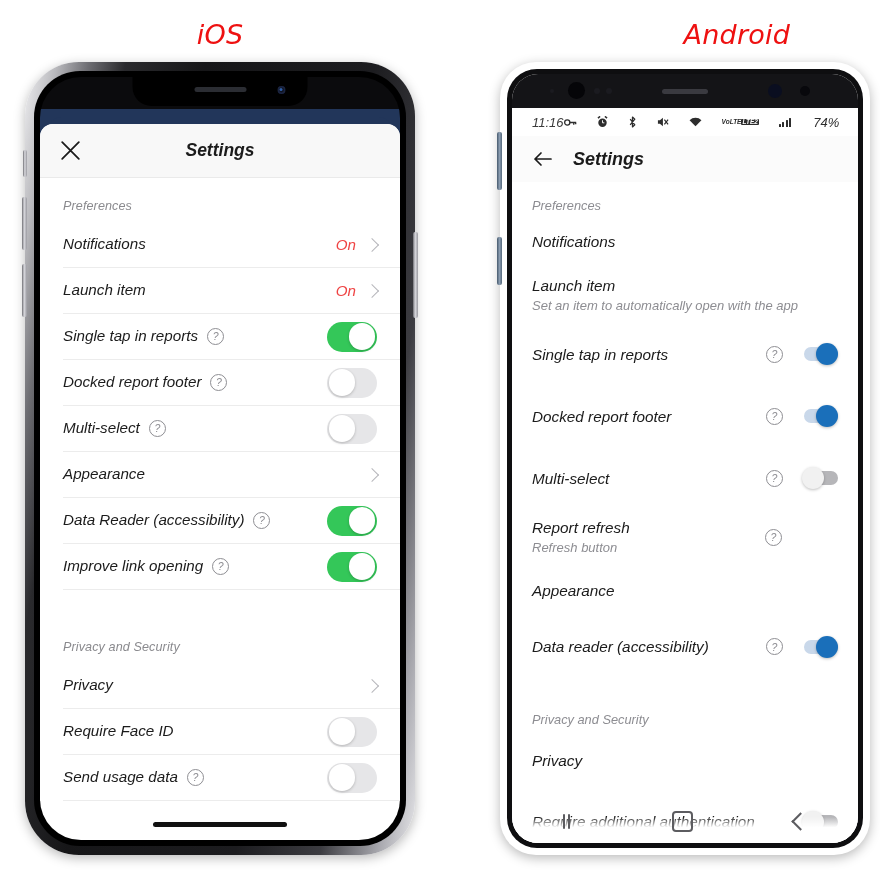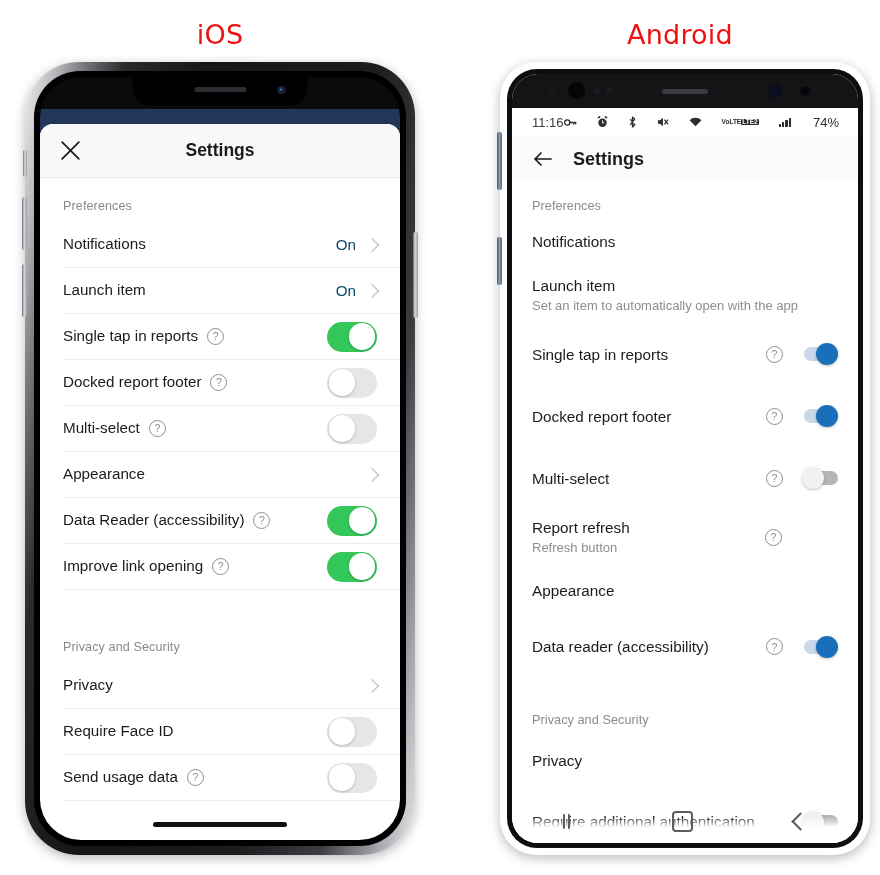--- a/index.html
+++ b/index.html
@@ -3,34 +3,34 @@
 <meta charset="utf-8">
 <style>
   html,body{margin:0;padding:0;}
   body{
     width:880px;height:875px;
     background:#ffffff;
     font-family:"Liberation Sans", sans-serif;
     overflow:hidden;
     position:relative;
   }
-  .stage{position:relative;width:880px;height:875px;}
+  .stage{position:relative;width:880px;height:875px;font-style:italic;}
 
   
   .caption{
     position:absolute;
     font-size:27px;
     color:#ee1111;
     font-weight:400;
     letter-spacing:.2px;
     text-align:center;
     font-family:"DejaVu Sans", sans-serif;
   }
   #cap-ios{left:120px;top:19px;width:200px;}
-  #cap-android{left:570px;top:19px;width:220px;}
+  #cap-android{left:570px;top:19px;width:220px;text-align:right;}
 
   
   .iphone{
     position:absolute;left:25px;top:62px;
     width:390px;height:793px;
     border-radius:54px;
     background:linear-gradient(100deg,#f2f2f4 0%,#b9b9bd 6%,#6e6e73 12%,#2a2a2d 19%,#161618 34%,#1c1c1f 66%,#3c3c41 82%,#a8a8ae 93%,#e9e9ec 100%);
     box-shadow:0 3px 12px rgba(0,0,0,.28);
   }
   .iphone .bezel{
@@ -117,21 +117,21 @@
   .ios-row.last{border-bottom:1px solid #ececec;}
   .ios-row .labels{flex:1;display:flex;flex-direction:column;justify-content:center;padding:8px 0;}
   .ios-row .main{font-size:15.2px;color:#1b1b1b;line-height:1.35;}
   .ios-row .sub{font-size:14.6px;color:#9a9a9e;line-height:1.45;margin-top:2px;}
   .ios-row .lblwrap{flex:1;display:flex;align-items:center;gap:9px;padding:12px 0;}
   .qmark{
     width:15px;height:15px;border-radius:50%;border:1.2px solid #8e8e93;
     display:inline-flex;align-items:center;justify-content:center;
     font-size:10.5px;color:#8e8e93;flex:none;font-family:"Liberation Sans",sans-serif;
   }
-  .ios-value{font-size:15.2px;color:#0c4a6e;margin-right:11px;}
+  .ios-value{font-size:15.2px;color:#ef4444;margin-right:11px;}
   .chev{width:9px;height:9px;border-right:1.7px solid #b6b6bb;border-top:1.7px solid #b6b6bb;transform:rotate(45deg);flex:none;}
   .ios-toggle{
     width:50px;height:30px;border-radius:15px;background:#e6e6e8;position:relative;flex:none;cursor:pointer;
   }
   .ios-toggle.on{background:#34c759;}
   .ios-toggle .knob{
     position:absolute;top:1.8px;left:2px;width:26.4px;height:26.4px;border-radius:50%;
     background:#fff;box-shadow:0 1px 3px rgba(0,0,0,.22);
   }
   .ios-toggle.on .knob{left:21.6px;}

